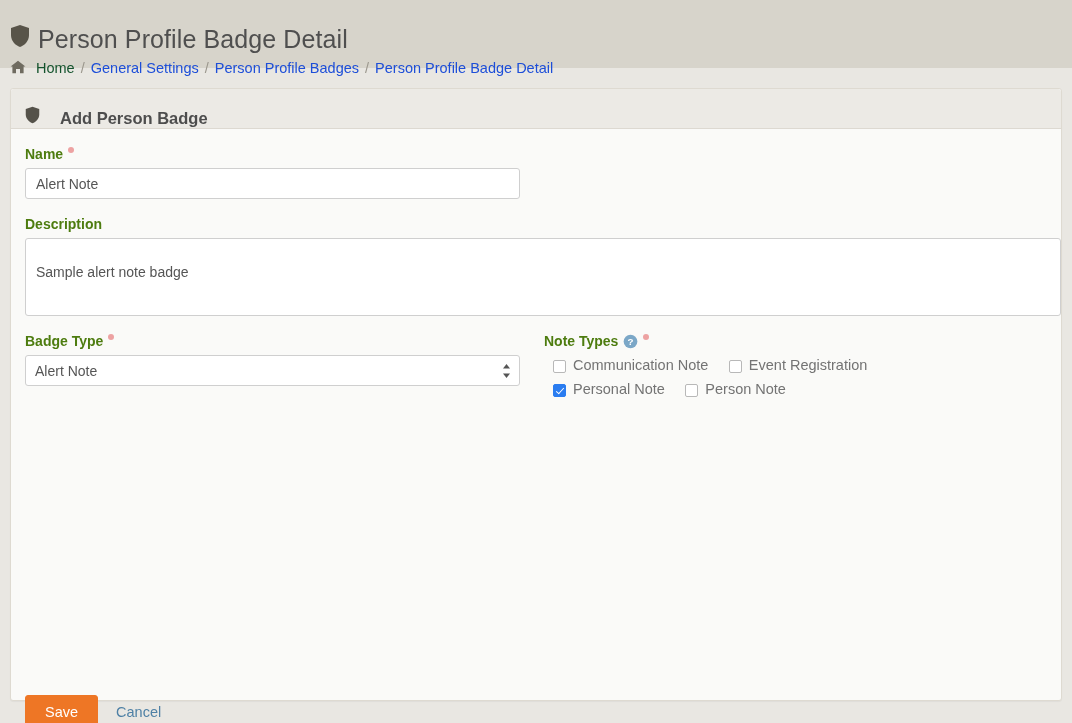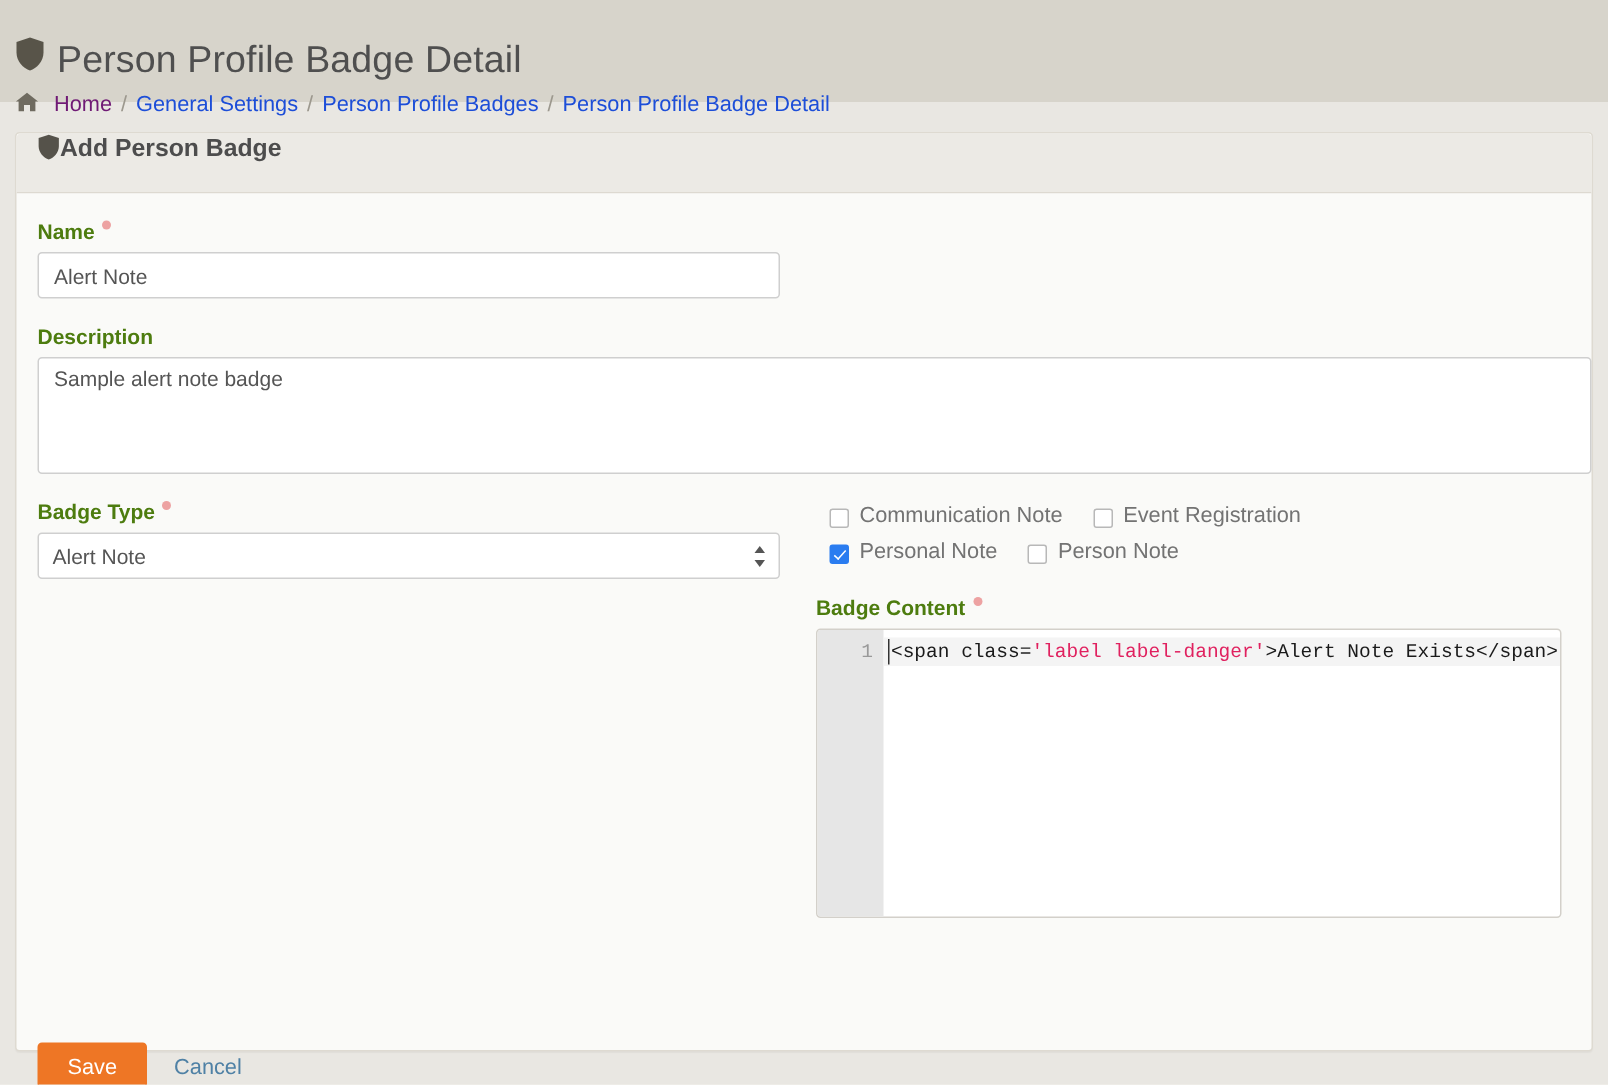--- a/index.html
+++ b/index.html
@@ -33,42 +33,42 @@
   #breadcrumb {
     display: flex;
     align-items: center;
     gap: 6px;
     margin-top: 5px;
     font-size: 14.5px;
     color: #8a867c;
     line-height: 18px;
   }
   #breadcrumb .crumb { color: #1d4ed8; text-decoration: none; white-space: nowrap; }
-  #breadcrumb .crumb.home { color: #701a75; }
+  #breadcrumb .crumb.home { color: #14532d; }
   #breadcrumb .sep { color: #9c988e; }
   #breadcrumb .home-icon { margin-right: 4px; position: relative; top: 1px; }
 
   
   #panel {
     margin: 20px 10px 0 10px;
     background: #fafaf8;
     border: 1px solid #dedad1;
     border-radius: 3px;
     box-shadow: 0 1px 1px rgba(0,0,0,.04);
     height: 613px;
     position: relative;
   }
   #panel-heading {
     background: #eceae5;
     border-bottom: 1px solid #ddd9d1;
     height: 40px;
     padding: 0 14px;
     display: flex;
-    align-items: flex-start;
-    gap: 0;
+    align-items: flex-end;
+    gap: 20px;
     border-radius: 3px 3px 0 0;
   }
   #panel-title {
     font-size: 16.5px;
     font-weight: bold;
     color: #4d4d4d;
     line-height: 20px;
   }
   #panel-body { padding: 16px 14px 0 14px; position: relative; height: 572px; }
 
@@ -104,21 +104,21 @@
     font-size: 14px;
     color: #555;
     padding: 5px 10px;
     outline: none;
   }
   #description-input {
     width: 1036px;
     height: 78px;
     resize: none;
     line-height: 19px;
-    padding: 4px 10px;
+    padding: 24px 10px;
   }
   #name-row { margin-bottom: 16px; }
   #description-row { margin-bottom: 16px; }
 
   .select-wrap { position: relative; width: 495px; }
   #badge-type-select {
     display: block;
     width: 495px;
     height: 31px;
     border: 1px solid #cfcfcf;
@@ -336,20 +336,30 @@
                 <path d="M4.5 15 L8 10.4 L1 10.4 Z" fill="#555"></path>
               </svg>
             </span>
           </div>
         </div>
       </div>
 
       <div id="col-right">
 
         <div>
+          <div class="form-label">
+            <span>Note Types</span>
+            <span class="help-icon">
+              <svg width="15" height="15" viewBox="0 0 16 16" aria-hidden="true">
+                <circle cx="8" cy="8" r="7.3" fill="#7ba7c7"></circle>
+                <text x="8" y="11.6" text-anchor="middle" font-size="10.5" font-family="Liberation Sans, sans-serif" font-weight="bold" fill="#ffffff">?</text>
+              </svg>
+            </span>
+            <span class="req-dot"></span>
+          </div>
 
           <div id="note-types-list">
             <label class="chk">
               <span class="box"></span>
               <span>Communication Note</span>
             </label>
             <label class="chk">
               <span class="box"></span>
               <span>Event Registration</span>
             </label>
@@ -357,35 +367,20 @@
               <span class="box checked"></span>
               <span>Personal Note</span>
             </label>
             <label class="chk">
               <span class="box"></span>
               <span>Person Note</span>
             </label>
           </div>
         </div>
 
-        <div>
-          <div class="form-label" id="badge-content-label">
-            <span>Badge Content</span>
-            <span class="req-dot"></span>
-          </div>
-
-          <div id="code-editor">
-            <div id="code-gutter">
-              <div>1</div>
-            </div>
-            <div id="code-area">
-              <div id="code-line-1"><span>&lt;span class=</span><span class="tok-str">'label label-danger'</span><span>&gt;Alert Note Exists&lt;/span&gt;</span></div>
-            </div>
-          </div>
-        </div>
 
       </div>
     </div>
 
     <div id="actions">
       <button id="save-button">Save</button>
       <a id="cancel-link">Cancel</a>
     </div>
 
   </div>

